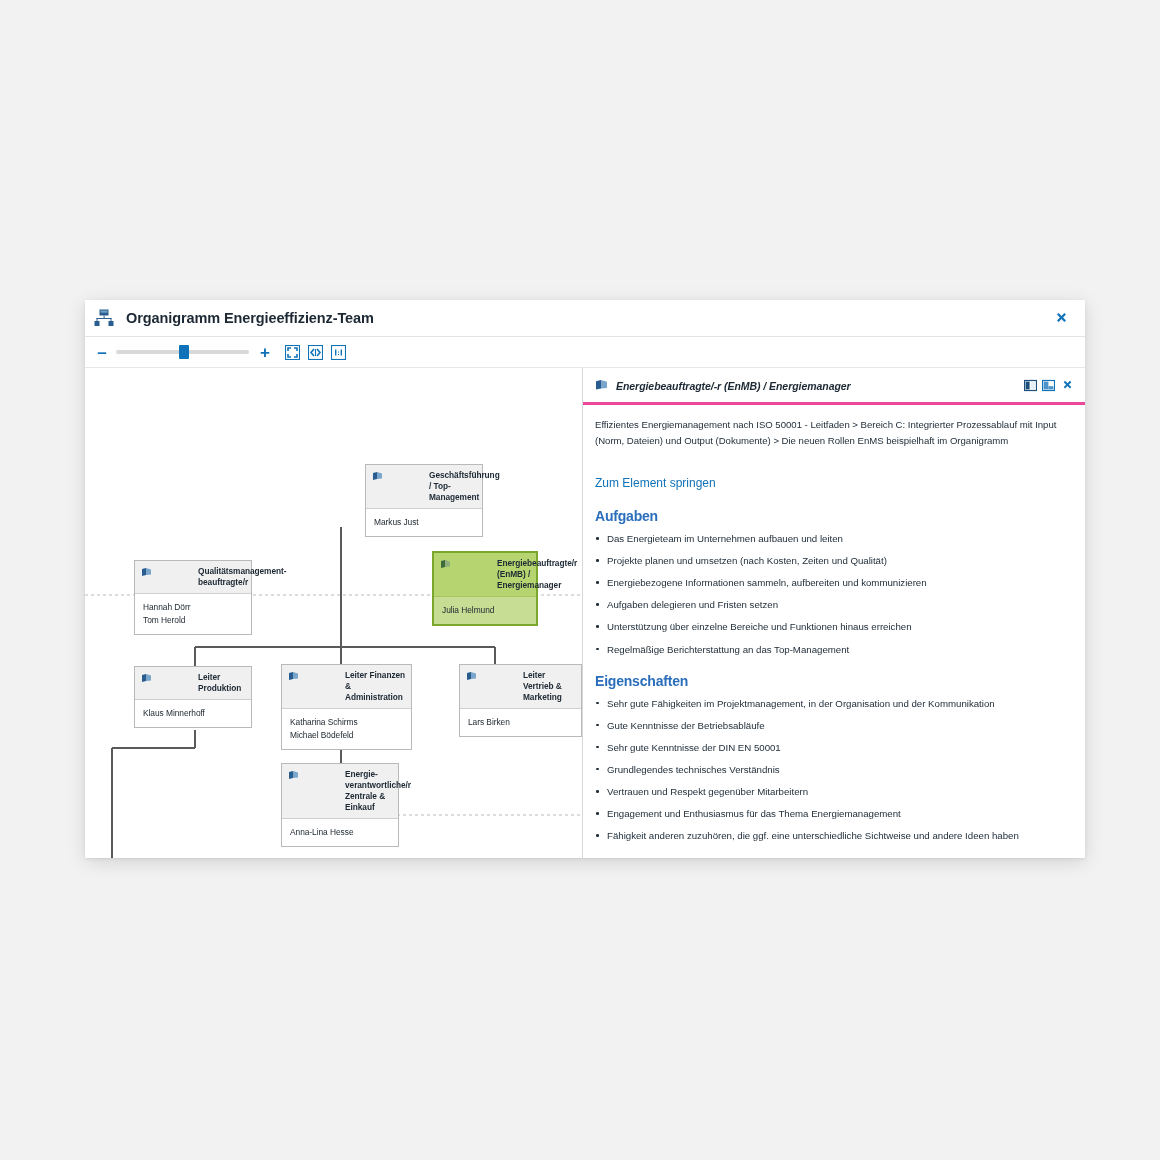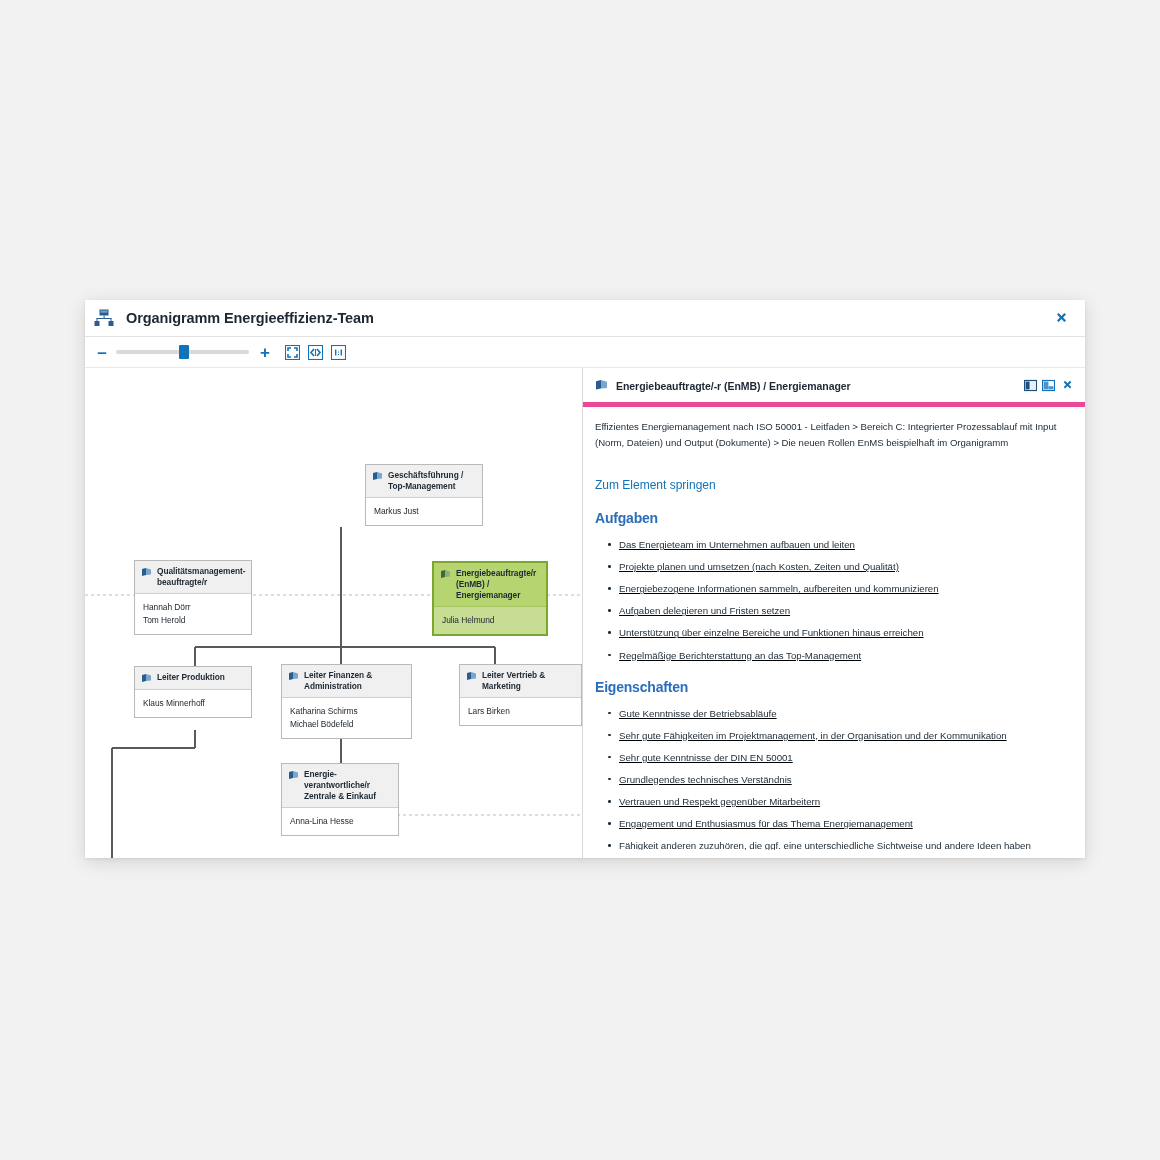--- a/index.html
+++ b/index.html
@@ -155,20 +155,21 @@
     box-sizing: border-box;
     z-index: 3;
   }
   .node-head {
     background: #f0f0f0;
     border-bottom: 1px solid #cfcfcf;
     padding: 5px 5px 5px 6px;
     display: flex;
     align-items: flex-start;
     box-sizing: border-box;
+    gap: 41px;
   }
   .node-head-icon {
     width: 11px;
     height: 11px;
     margin-right: 5px;
     margin-top: 1px;
     flex: 0 0 auto;
   }
   .node-title {
     font-size: 8.3px;
@@ -205,22 +206,23 @@
     position: relative;
     flex: 1 1 auto;
     background: #fff;
     overflow: hidden;
     padding: 0;
   }
   .detail-header {
     display: flex;
     align-items: center;
     padding: 11px 12px 10px 12px;
-    border-bottom: 5px solid #ec4899;
-    box-sizing: border-box;
+    border-bottom: 3px solid #ec4899;
+    box-sizing: border-box;
+    font-style: italic;
   }
   .detail-header-icon {
     width: 13px;
     height: 13px;
     margin-right: 8px;
     flex: 0 0 auto;
   }
   .detail-title {
     font-size: 10.5px;
     font-weight: bold;
@@ -266,23 +268,22 @@
   }
   .section-title {
     font-size: 14px;
     font-weight: bold;
     color: #2a6ebb;
     margin: 17px 0 8px 0;
     letter-spacing: -0.2px;
   }
   ul.bullets {
     list-style: none;
-    margin: 12px;
+    margin: 0;
     padding: 0;
-    text-decoration: underline;
   }
   ul.bullets li {
     position: relative;
     padding-left: 12px;
     margin-bottom: 9px;
     font-size: 9.7px;
     color: #22303c;
     line-height: 1.35;
     letter-spacing: -0.02px;
   }
@@ -397,21 +398,21 @@
               <path d="M5 1 L10 2.4 L10 7.6 L5 8 Z" fill="#7aa6cc"></path>
             </svg>
             <span class="node-title">Qualitätsmanagement-beauftragte/r</span>
           </div>
           <div class="node-body">
             <div class="node-person">Hannah Dörr</div>
             <div class="node-person">Tom Herold</div>
           </div>
         </div>
 
-        <div class="node is-selected" style="left:348px; top:194px; width:114px;">
+        <div class="node is-selected" style="left:348px; top:184px; width:104px;">
           <div class="node-head">
             <svg class="node-head-icon" viewBox="0 0 11 11">
               <path d="M1 2 L5 1 L5 8 L1 9 Z" fill="#3d6b3a"></path>
               <path d="M5 1 L10 2.4 L10 7.6 L5 8 Z" fill="#8fae7c"></path>
             </svg>
             <span class="node-title">Energiebeauftragte/r (EnMB) / Energiemanager</span>
           </div>
           <div class="node-body">
             <div class="node-person">Julia Helmund</div>
           </div>
@@ -510,22 +511,22 @@
             <li>Projekte planen und umsetzen (nach Kosten, Zeiten und Qualität)</li>
             <li>Energiebezogene Informationen sammeln, aufbereiten und kommunizieren</li>
             <li>Aufgaben delegieren und Fristen setzen</li>
             <li>Unterstützung über einzelne Bereiche und Funktionen hinaus erreichen</li>
             <li>Regelmäßige Berichterstattung an das Top-Management</li>
           </ul>
 
           
           <div class="section-title">Eigenschaften</div>
           <ul class="bullets">
+            <li>Sehr gute Fähigkeiten im Projektmanagement, in der Organisation und der Kommunikation</li>
             <li>Gute Kenntnisse der Betriebsabläufe</li>
-            <li>Sehr gute Fähigkeiten im Projektmanagement, in der Organisation und der Kommunikation</li>
             <li>Sehr gute Kenntnisse der DIN EN 50001</li>
             <li>Grundlegendes technisches Verständnis</li>
             <li>Vertrauen und Respekt gegenüber Mitarbeitern</li>
             <li>Engagement und Enthusiasmus für das Thema Energiemanagement</li>
             <li>Fähigkeit anderen zuzuhören, die ggf. eine unterschiedliche Sichtweise und andere Ideen haben</li>
           </ul>
         </div>
 
       </div>
     </div>

